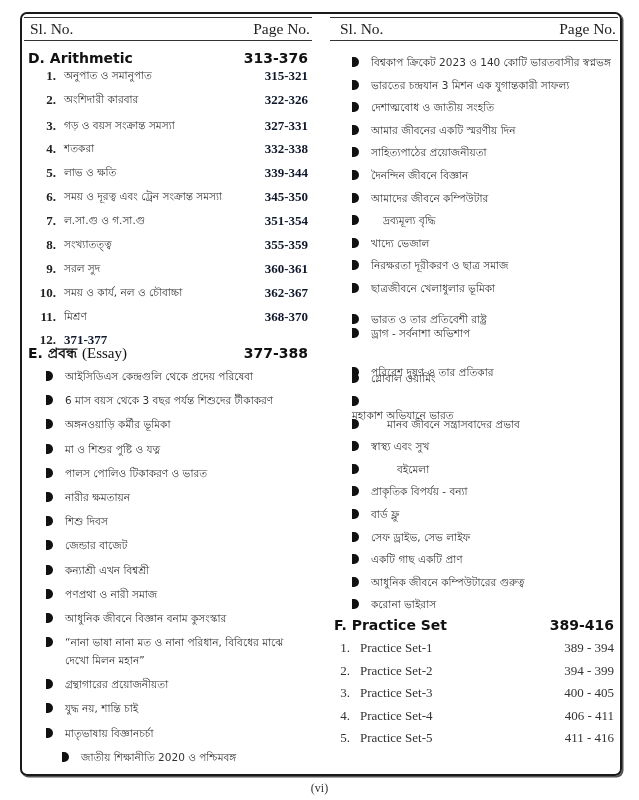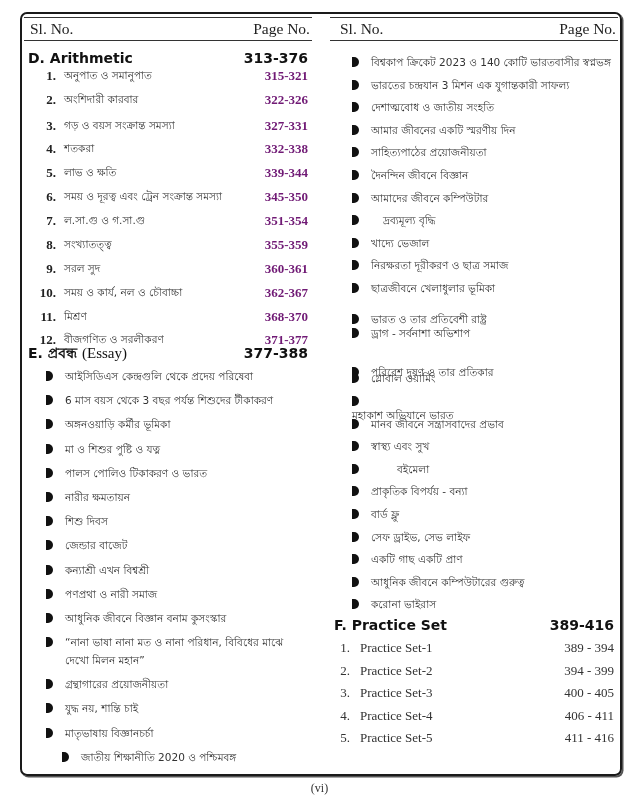--- a/index.html
+++ b/index.html
@@ -33,21 +33,21 @@
     .num-row {
       position: absolute; left: 0; right: 0; height: 20px;
       display: flex; align-items: center;
       font-size: 12px; padding: 0 4px 0 0; box-sizing: border-box;
     }
     .num-row .n {
       width: 40px; text-align: right; padding-right: 8px; box-sizing: border-box;
       font-family: "Liberation Serif", serif; font-weight: bold; font-size: 13px; color: #222;
     }
     .num-row .t { flex: 1; font-family: "DejaVu Sans", sans-serif; font-size: 10.5px; color: #333; white-space: nowrap; }
-    .num-row .p { font-family: "Liberation Serif", serif; font-weight: bold; font-size: 13px; color: #701a75; }
+    .num-row .p { font-family: "Liberation Serif", serif; font-weight: bold; font-size: 13px; color: #0f172a; }
     .bullet-row {
       position: absolute; left: 22px; right: 0;
       display: flex; align-items: flex-start;
       font-family: "DejaVu Sans", sans-serif; font-size: 10.5px; color: #333; line-height: 18px;
     }
     .bullet {
       width: 7px; height: 10px; background: #111; border-radius: 0 6px 6px 0;
       margin-top: 4px; margin-right: 12px; flex: none;
     }
     .bullet-row .t { flex: 1; }
@@ -131,21 +131,20 @@
         <span class="t">সময় ও কার্য, নল ও চৌবাচ্চা</span>
         <span class="p">362-367</span>
       </div>
       <div class="num-row" style="top:307px">
         <span class="n">11.</span>
         <span class="t">মিশ্রণ</span>
         <span class="p">368-370</span>
       </div>
       <div class="num-row" style="top:330px">
         <span class="n">12.</span>
-        <span class="t">বীজগণিত ও সরলীকরণ</span>
         <span class="p">371-377</span>
       </div>
     </div>
 
   <div class="sec" style="top:342px">
     <span><span>E. প্রবন্ধ</span> <span class="essay">(Essay)</span></span>
     <span>377-388</span>
   </div>
 
   <div id="essay-left">
@@ -280,21 +279,21 @@
         <span class="t">পরিবেশ দূষণ ও তার প্রতিকার</span>
       </div>
       <div class="bullet-row" style="top:369.40000000000003px; left:22px; width:266px;">
         <span class="bullet"></span>
         <span class="t">গ্লোবাল ওয়ার্মিং</span>
       </div>
       <div class="bullet-row" style="top:392px; left:22px; width:266px;flex-direction:column;">
         <span class="bullet"></span>
         <span class="t">মহাকাশ অভিযানে ভারত</span>
       </div>
-      <div class="bullet-row" style="top:414.6px; left:22px; width:266px;">
+      <div class="bullet-row" style="top:414.6px; left:22px; width:266px;gap:16px;">
         <span class="bullet"></span>
         <span class="t">মানব জীবনে সন্ত্রাসবাদের প্রভাব</span>
       </div>
       <div class="bullet-row" style="top:437.20000000000005px; left:22px; width:266px;">
         <span class="bullet"></span>
         <span class="t">স্বাস্থ্য এবং সুখ</span>
       </div>
       <div class="bullet-row" style="top:459.8px; left:22px; width:266px;gap:26px;">
         <span class="bullet"></span>
         <span class="t">বইমেলা</span>

